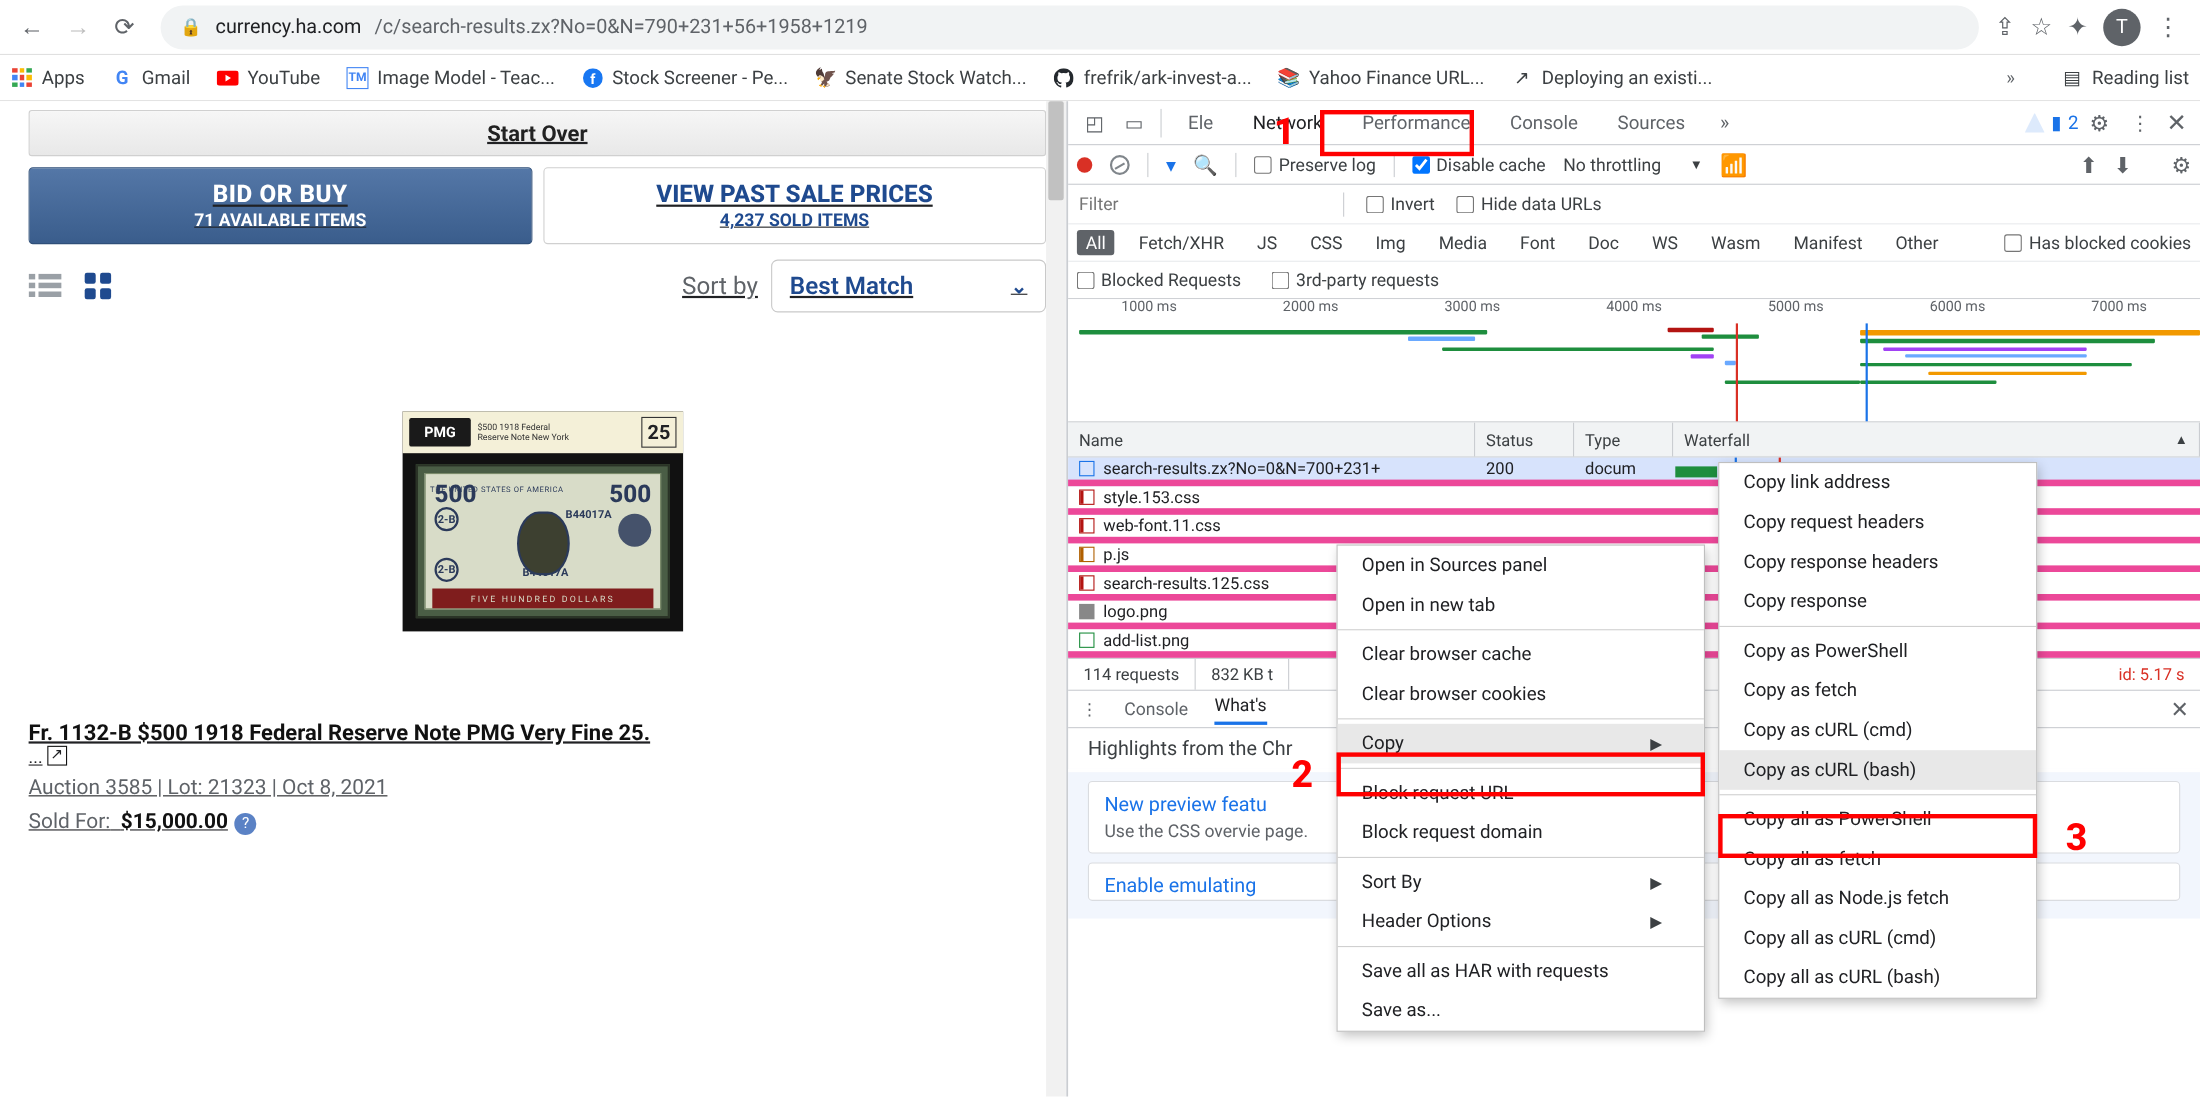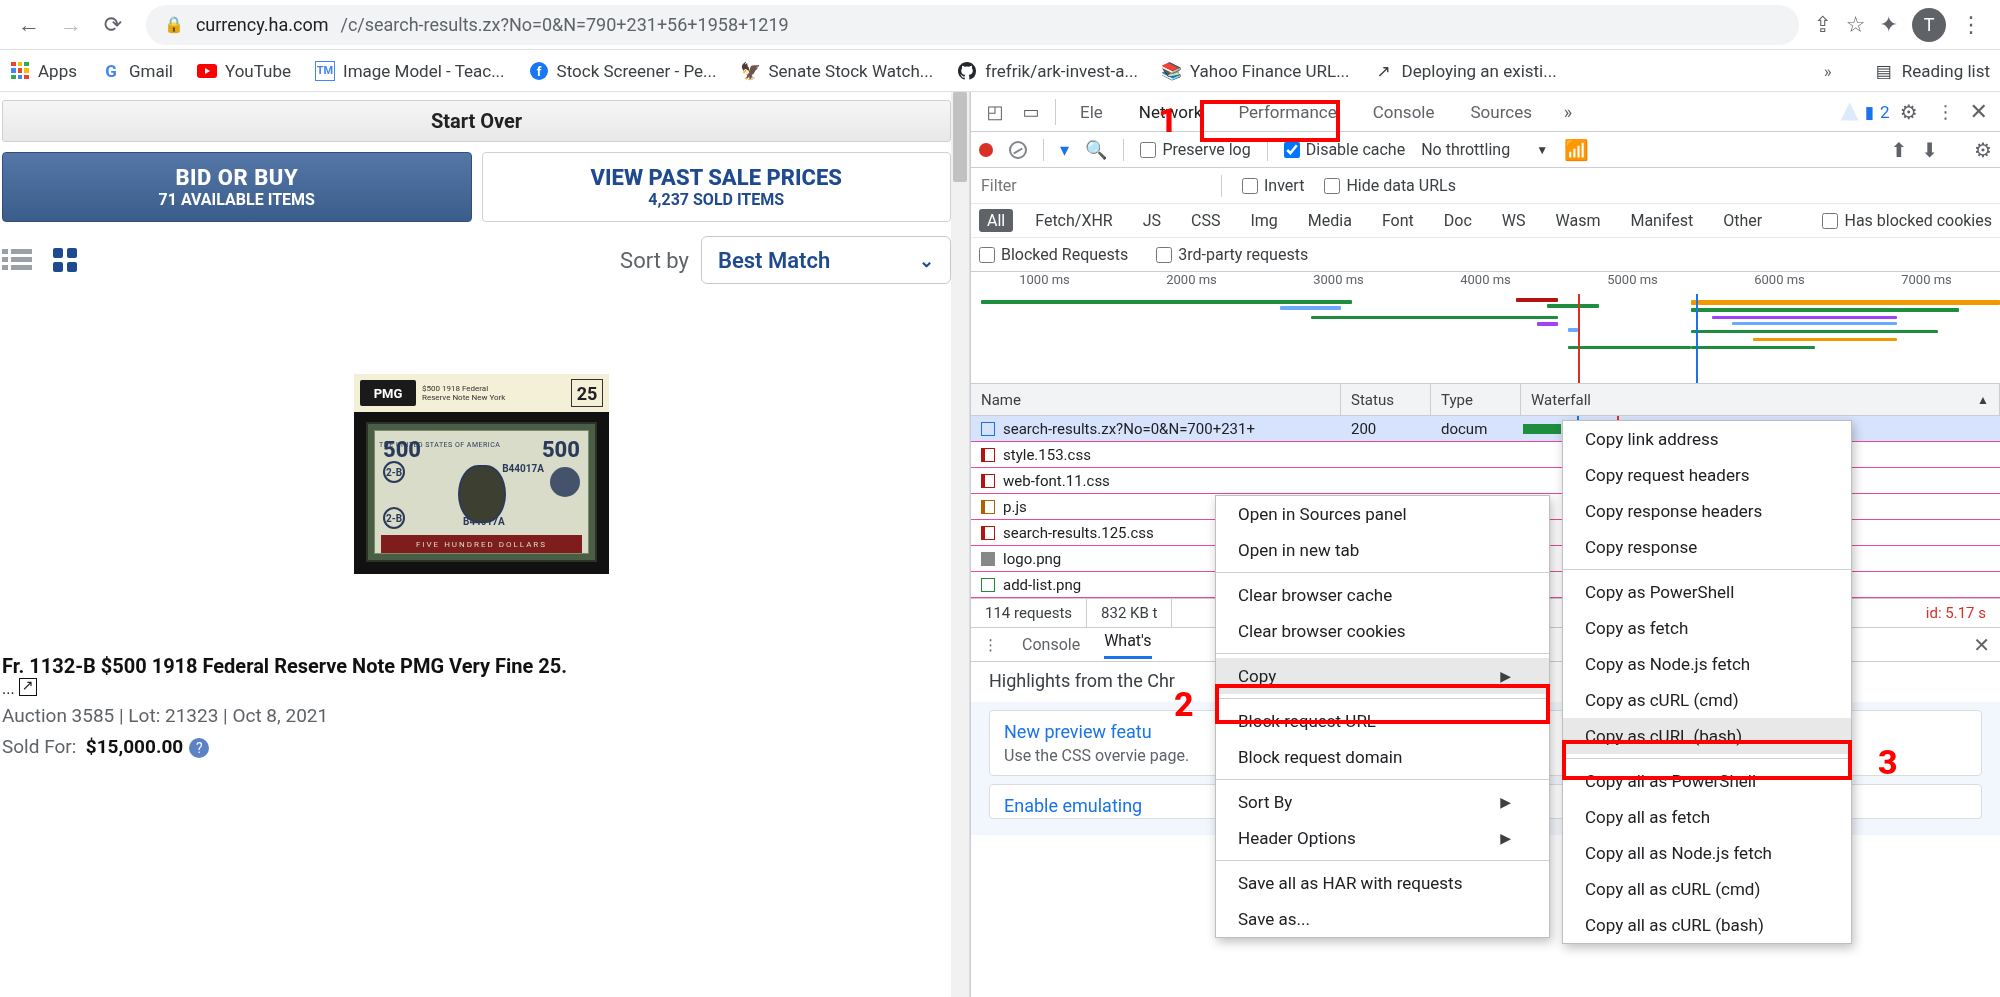--- a/index.html
+++ b/index.html
@@ -21,21 +21,21 @@
   .bm-icon { width:20px; height:20px; display:flex; align-items:center; justify-content:center;}
   .bm-spacer { flex:1; }
   .apps-grid { width:18px; height:18px; display:grid; grid-template-columns:repeat(3,1fr); grid-template-rows:repeat(3,1fr); gap:2px;}
   .apps-grid span:nth-child(1){background:#ea4335;} .apps-grid span:nth-child(2){background:#fbbc04;} .apps-grid span:nth-child(3){background:#34a853;}
   .apps-grid span:nth-child(4){background:#4285f4;} .apps-grid span:nth-child(5){background:#ea4335;} .apps-grid span:nth-child(6){background:#fbbc04;}
   .apps-grid span:nth-child(7){background:#34a853;} .apps-grid span:nth-child(8){background:#4285f4;} .apps-grid span:nth-child(9){background:#ea4335;}
 
   
   .split { display:flex; height:calc(997px - 50px - 42px); }
   .page-col { width:970px; position:relative; background:#fff; border-right:1px solid #dadce0; padding:0 0 0 0;}
-  .page-inner { height:100%; overflow:hidden; padding:4px 8px 0 2px; }
+  .page-inner { height:100%; overflow:hidden; padding:4px 8px 0 26px;text-decoration:underline; }
   .scroll-gutter { position:absolute; right:0; top:0; bottom:0; width:18px; background:#f1f1f1;}
   .scroll-thumb { position:absolute; right:2px; top:0; width:14px; height:90px; background:#c1c1c1; border-radius:2px;}
 
   .start-over { height:42px; background:linear-gradient(#f6f6f6,#e8e8e8); border:1px solid #d0d0d0; border-radius:3px; display:flex; align-items:center; justify-content:center; font-weight:700; font-size:20px; color:#222; margin:4px 10px 10px 0;}
 
   .tabs-row { display:flex; gap:10px; margin-right:10px;}
   .tab-bid { flex:1; background:linear-gradient(#5477a7,#3a5d8c); color:#fff; border:1px solid #2f4f79; border-radius:4px; text-align:center; padding:12px 0;}
   .tab-bid .l1 { font-size:22px; font-weight:800; letter-spacing:.5px;}
   .tab-bid .l2 { font-size:16px; font-weight:700;}
   .tab-past { flex:1; background:#fff; border:1px solid #d0d0d0; border-radius:4px; text-align:center; padding:12px 0; color:#1f4a8f;}
@@ -113,21 +113,21 @@
   .tl-header { display:flex; height:22px; font-size:13px; color:#5f6368;}
   .tl-header span { flex:1; text-align:center;}
   .tl-body { position:absolute; top:22px; left:0; right:0; bottom:0;}
   .bar { position:absolute; height:4px; border-radius:1px;}
 
   .grid-head { display:flex; height:32px; border-bottom:1px solid #cacdd1; background:#f1f3f4; font-size:15px; color:#3c4043;}
   .gh { display:flex; align-items:center; padding:0 10px; border-right:1px solid #cacdd1;}
   .col-name { width:370px;} .col-status{width:90px;} .col-type{width:90px;} .col-wf{flex:1;}
   .sort-tri { margin-left:auto; font-size:12px;}
   .grid-body { position:relative; }
-  .row { display:flex; height:26px; align-items:center; font-size:15px; border-bottom:1px solid #ec4899;}
+  .row { display:flex; height:26px; align-items:center; font-size:15px; border-bottom:6px solid #ec4899;}
   .row.sel { background:#d7e3fc;}
   .row .c-name { width:370px; display:flex; align-items:center; gap:8px; padding-left:10px; white-space:nowrap; overflow:hidden; text-overflow:ellipsis;}
   .row .c-status { width:90px; padding-left:10px;}
   .row .c-type { width:90px; padding-left:10px;}
   .row .c-wf { flex:1; position:relative; height:100%;}
   .file-ic { width:14px;height:14px; border:1.5px solid #888; position:relative; display:inline-block;}
   .file-ic.doc { border-color:#1a73e8; }
   .file-ic.css { border-color:#b31412; background:linear-gradient(#b31412,#b31412) left/3px 100% no-repeat;}
   .file-ic.js  { border-color:#b06000; background:linear-gradient(#b06000,#b06000) left/3px 100% no-repeat;}
   .file-ic.img { border-color:#1e8e3e; }
@@ -600,21 +600,20 @@
 </div>
 
 <div class="ctx" style="left:1562px; top:420px; width:290px;">
   <div class="mi">Copy link address</div>
   <div class="mi">Copy request headers</div>
   <div class="mi">Copy response headers</div>
   <div class="mi">Copy response</div>
   <div class="sep"></div>
   <div class="mi">Copy as PowerShell</div>
   <div class="mi">Copy as fetch</div>
-  <div class="mi">Copy as Node.js fetch</div>
   <div class="mi">Copy as cURL (cmd)</div>
   <div class="mi hl">Copy as cURL (bash)</div>
   <div class="sep"></div>
   <div class="mi">Copy all as PowerShell</div>
   <div class="mi">Copy all as fetch</div>
   <div class="mi">Copy all as Node.js fetch</div>
   <div class="mi">Copy all as cURL (cmd)</div>
   <div class="mi">Copy all as cURL (bash)</div>
 </div>
 

